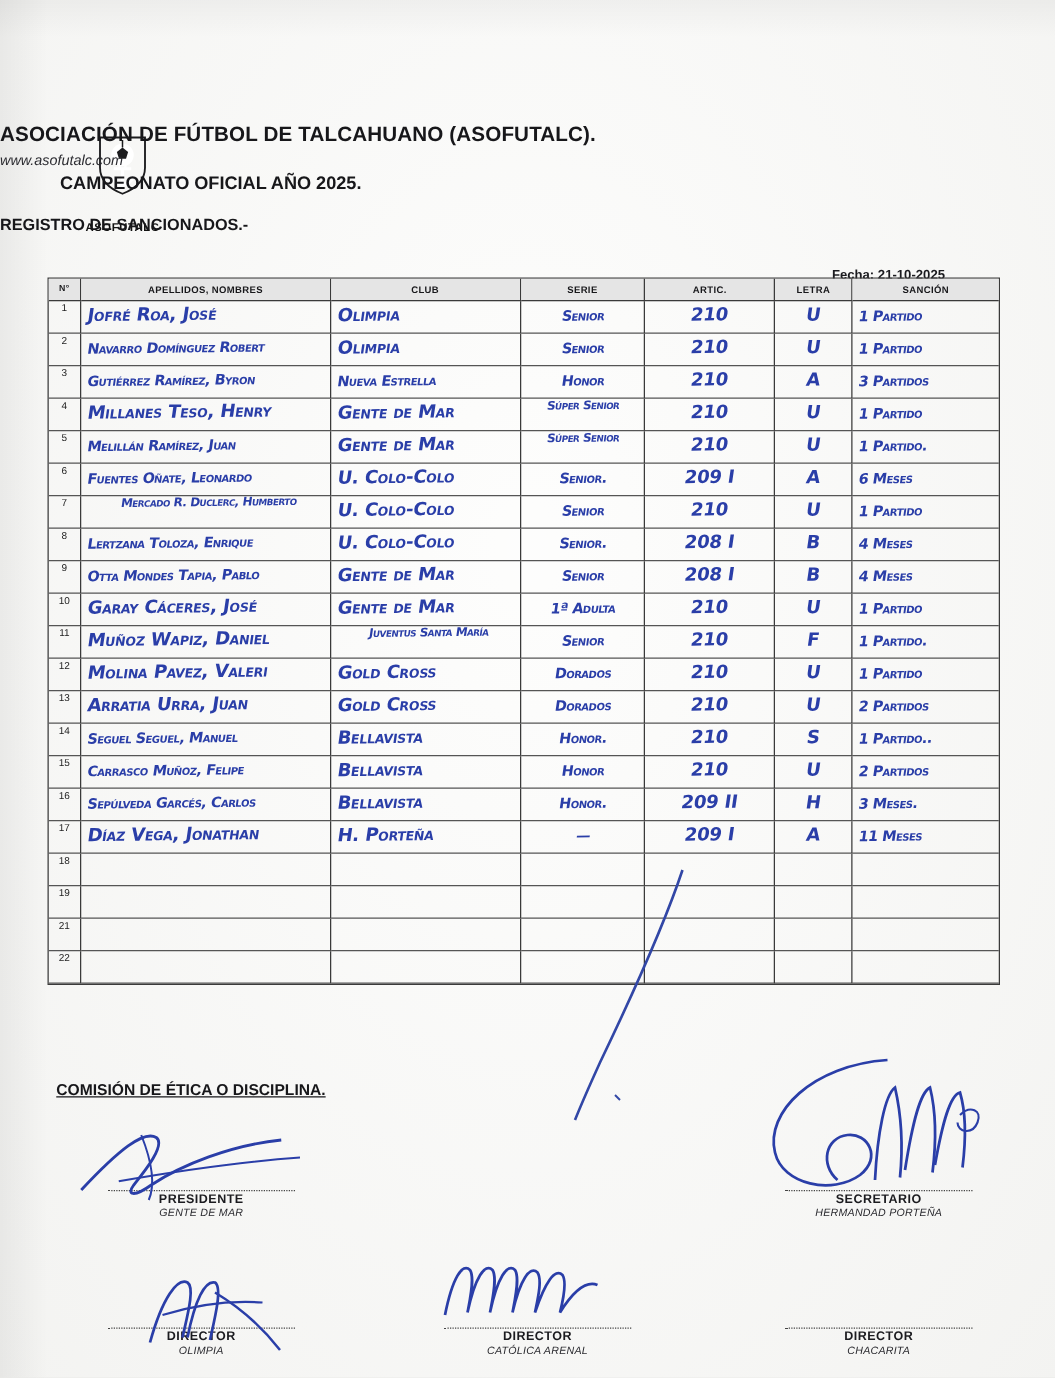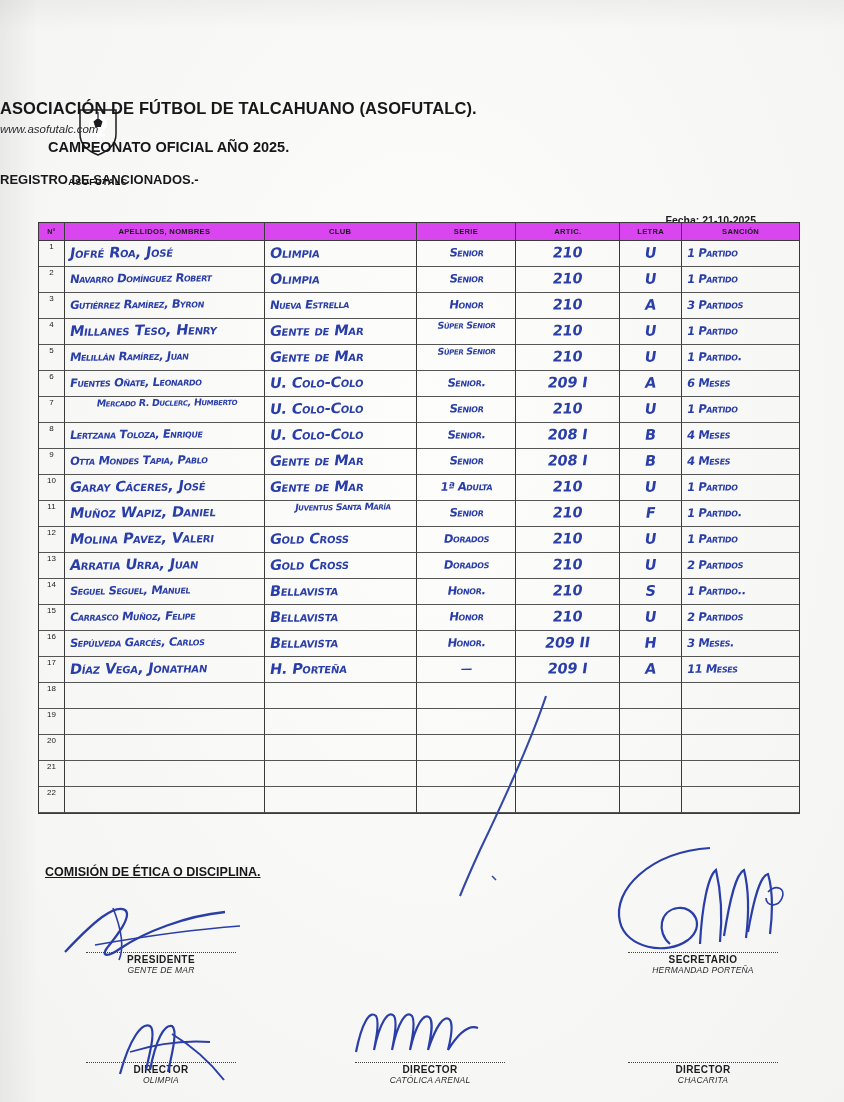--- a/index.html
+++ b/index.html
@@ -78,21 +78,21 @@
   .c-n{width:26px;}
   .c-name{width:200px;}
   .c-club{width:152px;}
   .c-serie{width:100px;}
   .c-art{width:104px;}
   .c-letra{width:62px;}
   .c-sanc{width:117px;}
 
   .head .cell{
     height:18px;
-    background:#d946ef;
+    background:#e5e5e5;
     font-size:7.6px;font-weight:bold;color:#18181b;
     display:flex;align-items:center;justify-content:center;
     letter-spacing:.3px;
     border-bottom:1px solid #3a3a3a;
   }
   .head .c-n{font-size:7px;}
 
   .body .row{height:26px;}
   .body .cell{height:26px;}
   .body .c-n{
@@ -538,29 +538,20 @@
           <div class="cell c-n">18</div>
           <div class="cell c-name"></div>
           <div class="cell c-club"></div>
           <div class="cell c-serie"></div>
           <div class="cell c-art"></div>
           <div class="cell c-letra"></div>
           <div class="cell c-sanc"></div>
         </div>
         <div class="row">
           <div class="cell c-n">19</div>
-          <div class="cell c-name"></div>
-          <div class="cell c-club"></div>
-          <div class="cell c-serie"></div>
-          <div class="cell c-art"></div>
-          <div class="cell c-letra"></div>
-          <div class="cell c-sanc"></div>
-        </div>
-        <div class="row">
-          <div class="cell c-n">20</div>
           <div class="cell c-name"></div>
           <div class="cell c-club"></div>
           <div class="cell c-serie"></div>
           <div class="cell c-art"></div>
           <div class="cell c-letra"></div>
           <div class="cell c-sanc"></div>
         </div>
         <div class="row">
           <div class="cell c-n">21</div>
           <div class="cell c-name"></div>

